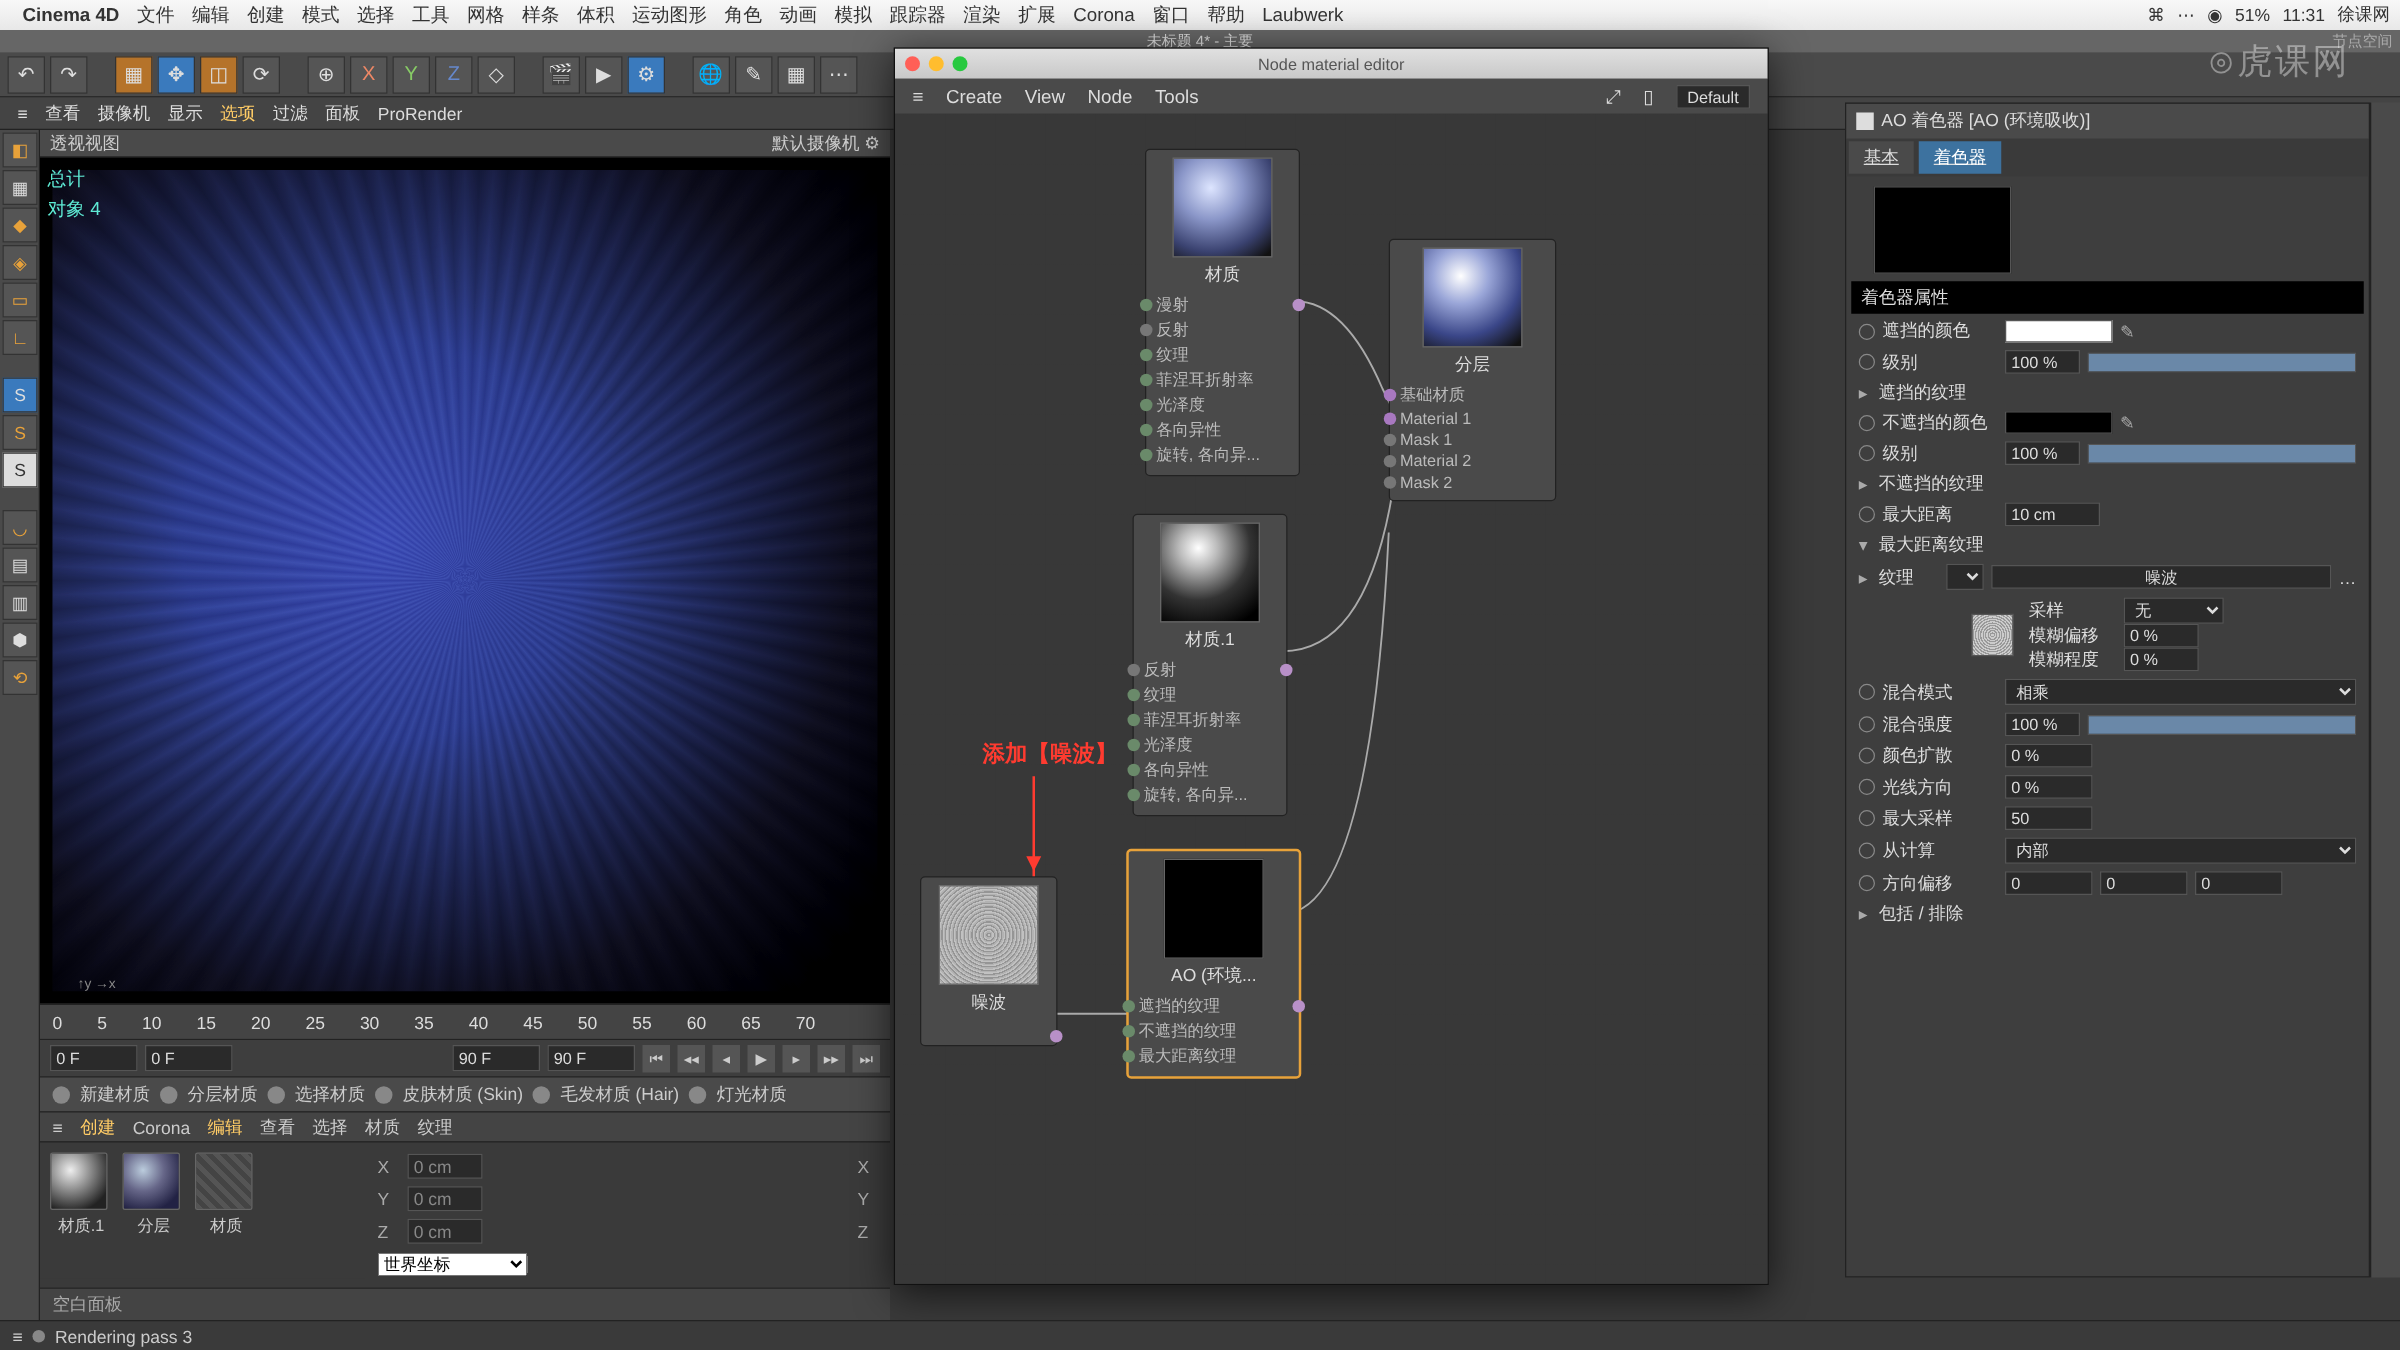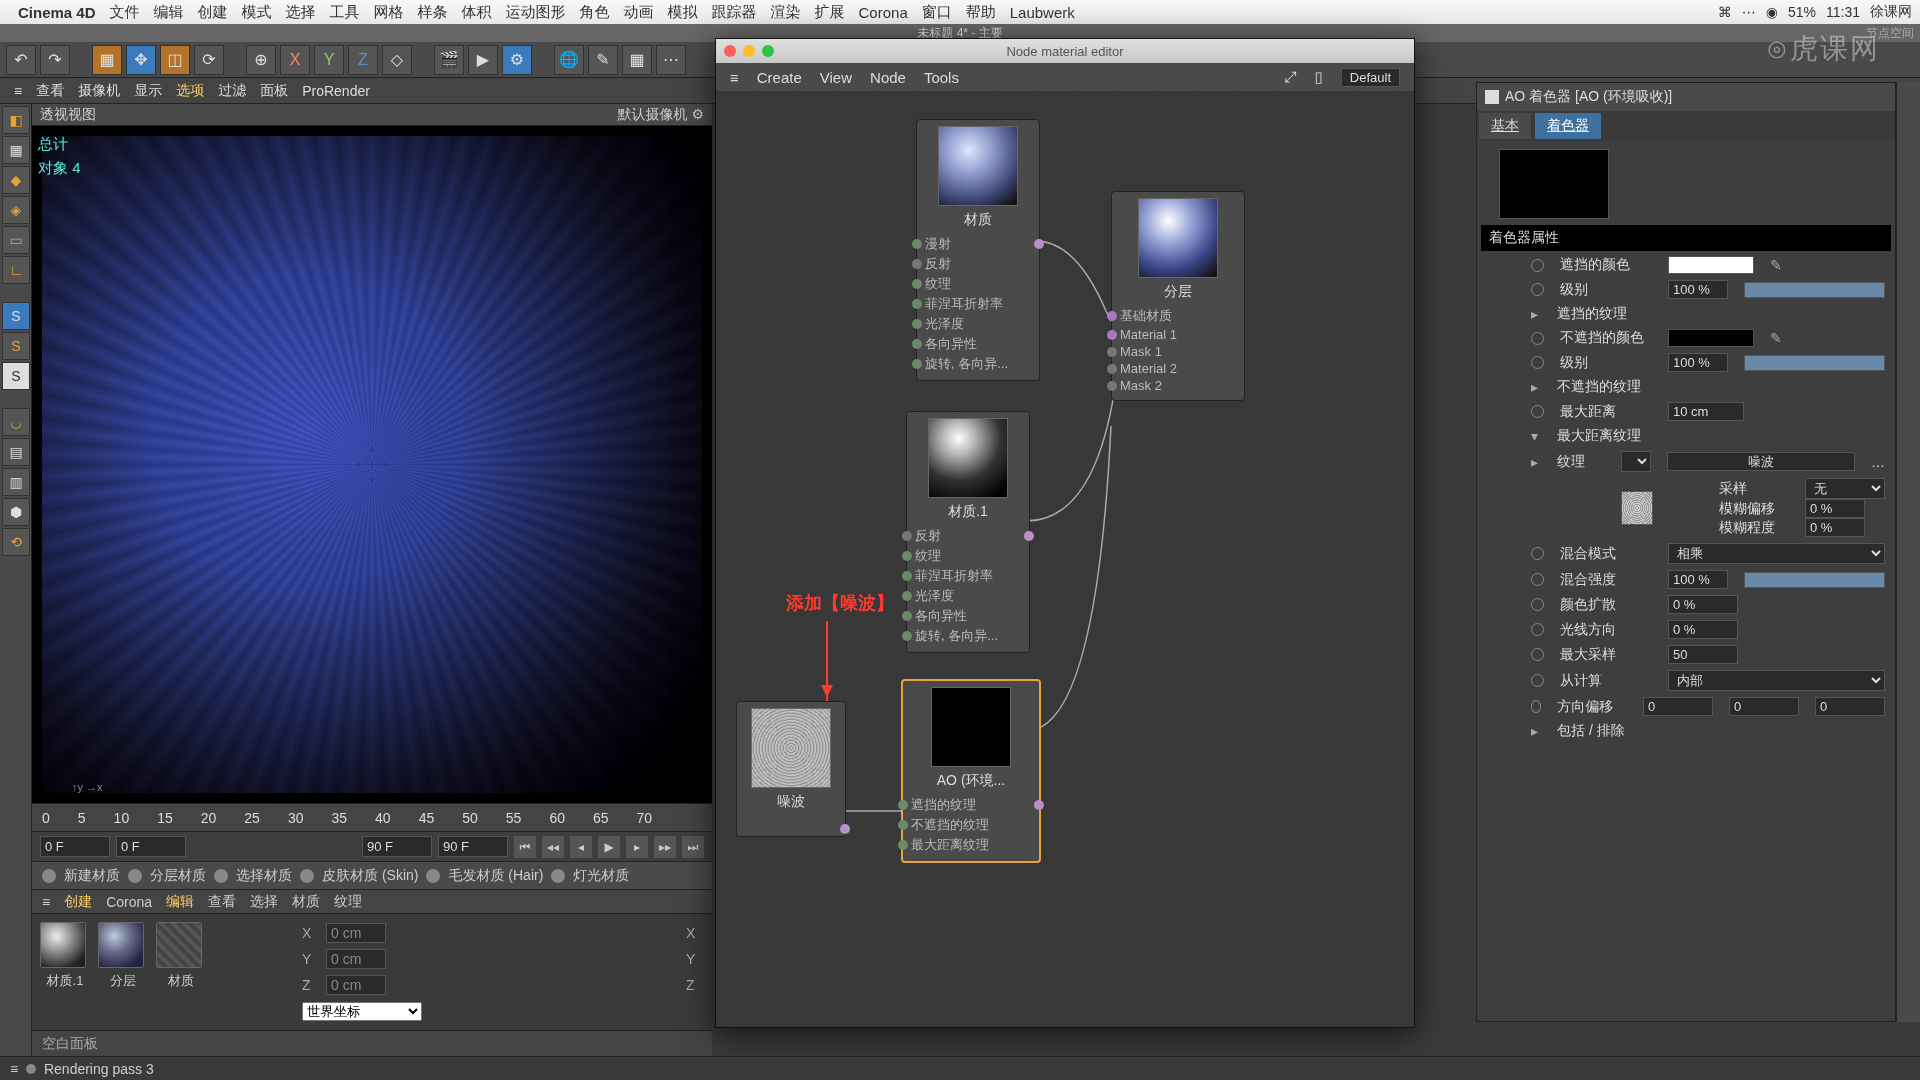--- a/index.html
+++ b/index.html
@@ -34,21 +34,21 @@
 .left-col { width:32px; background:#4a4a4a; border-right:1px solid #222; display:flex; flex-direction:column; gap:2px; padding:2px; }
 .left-col .lbtn { width:28px; height:28px; background:#555; border:1px solid #333; display:flex; align-items:center; justify-content:center; font-size:14px; color:#ddd; }
 .left-col .lbtn.o { color:#e8a23a; }
 
 .center { flex:0 0 680px; background:#3a3a3a; display:flex; flex-direction:column; }
 .vp-head { height:22px; background:#4a4a4a; display:flex; align-items:center; justify-content:space-between; padding:0 8px; font-size:14px; border-bottom:1px solid #222; }
 .vp-body { flex:1; background:#000; position:relative; }
 .vp-body .render { position:absolute; inset:10px 10px 10px 10px; background:radial-gradient(circle at 40% 45%,#4a5ab8 0%,#3a4a98 30%,#1a1a2a 70%,#000 100%); filter:contrast(1.1); }
 .vp-body .render::after { content:""; position:absolute; inset:0; background:repeating-conic-gradient(#0000 0deg,#0003 2deg,#0000 4deg); mix-blend-mode:overlay; }
 .stats { position:absolute; top:6px; left:6px; color:#5eead4; font-size:15px; line-height:1.6; }
-.axis { position:absolute; bottom:10px; left:40px; font-size:11px; color:#888;margin-top:10px; }
+.axis { position:absolute; bottom:10px; left:30px; font-size:11px; color:#888;margin-top:10px; }
 
 .timeline { height:28px; background:#444; display:flex; align-items:center; font-size:14px; color:#ddd; position:relative; border-top:1px solid #222; }
 .timeline .ticks { display:flex; gap:28px; padding:0 10px; }
 .playbar { height:30px; background:#3e3e3e; display:flex; align-items:center; gap:6px; padding:0 8px; border-top:1px solid #222; }
 .playbar input { width:70px; background:#2a2a2a; border:1px solid #555; color:#ddd; padding:2px 4px; font-size:13px; }
 .playbar .pbtn { width:22px; height:22px; background:#555; display:flex; align-items:center; justify-content:center; font-size:12px; }
 
 .matbar { height:28px; background:#4a4a4a; display:flex; align-items:center; gap:8px; padding:0 10px; font-size:14px; border-top:1px solid #222; }
 .matbar .dot { width:14px; height:14px; border-radius:50%; background:#888; }
 
@@ -113,21 +113,21 @@
 
 .right-panel { position:absolute; top:82px; right:24px; width:420px; height:940px; background:#3e3e3e; border:1px solid #222; font-size:14px; color:#ddd; overflow:hidden; }
 .rp-head { background:#4a4a4a; padding:5px 8px; display:flex; align-items:center; gap:6px; font-size:14px; }
 .rp-head .chk { width:14px; height:14px; background:#ddd; }
 .rp-tabs { display:flex; background:#3a3a3a;text-decoration:underline; }
 .rp-tabs .tab { padding:4px 12px; background:#4a4a4a; margin:2px; font-size:14px; }
 .rp-tabs .tab.act { background:#3d729f; color:#fff; }
 .rp-body { padding:4px 4px; }
 .rp-preview { width:110px; height:70px; background:#000; margin:4px 0 6px 18px; border:1px solid #555; }
 .sect { background:#000000; padding:4px 8px; margin:2px 0; font-size:14px; color:#ddd; }
-.prop { display:flex; align-items:center; padding:3px 6px; gap:16px;margin-left:44px; }
+.prop { display:flex; align-items:center; padding:3px 6px; gap:6px; }
 .prop .rad { width:13px; height:13px; border-radius:50%; border:1px solid #888; display:inline-block; }
 .prop .plbl { width:92px; font-size:14px; }
 .prop .swatch { width:86px; height:18px; border:1px solid #555; }
 .prop .swatch.white { background:#fff; }
 .prop .swatch.black { background:#000; }
 .prop input, .prop select { background:#2a2a2a; border:1px solid #555; color:#ddd; font-size:13px; padding:1px 4px; }
 .prop .slider { flex:1; height:16px; background:#2a2a2a; position:relative; border:1px solid #555; }
 .prop .slider .fill { position:absolute; top:0; bottom:0; left:0; background:#6a88a8; }
 .prop .pick { width:16px; height:16px; color:#aaa; }
 .tri { color:#aaa; margin-right:3px; }

